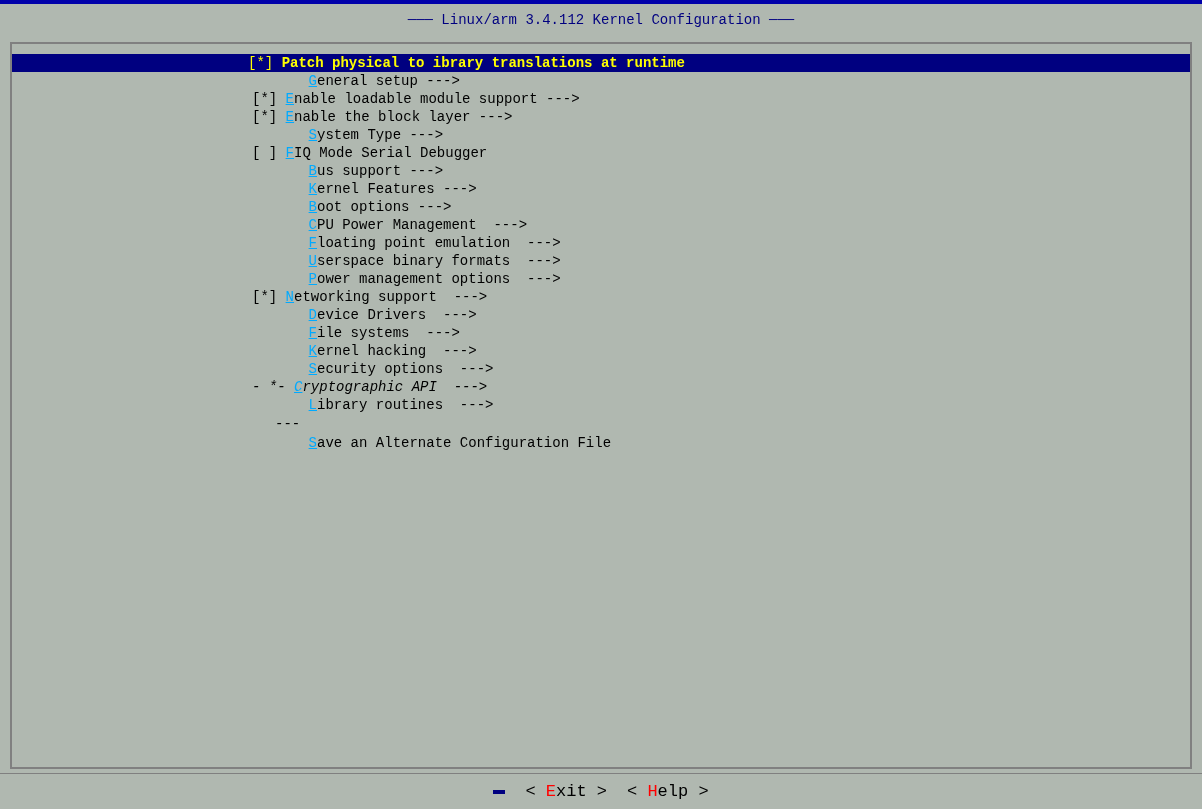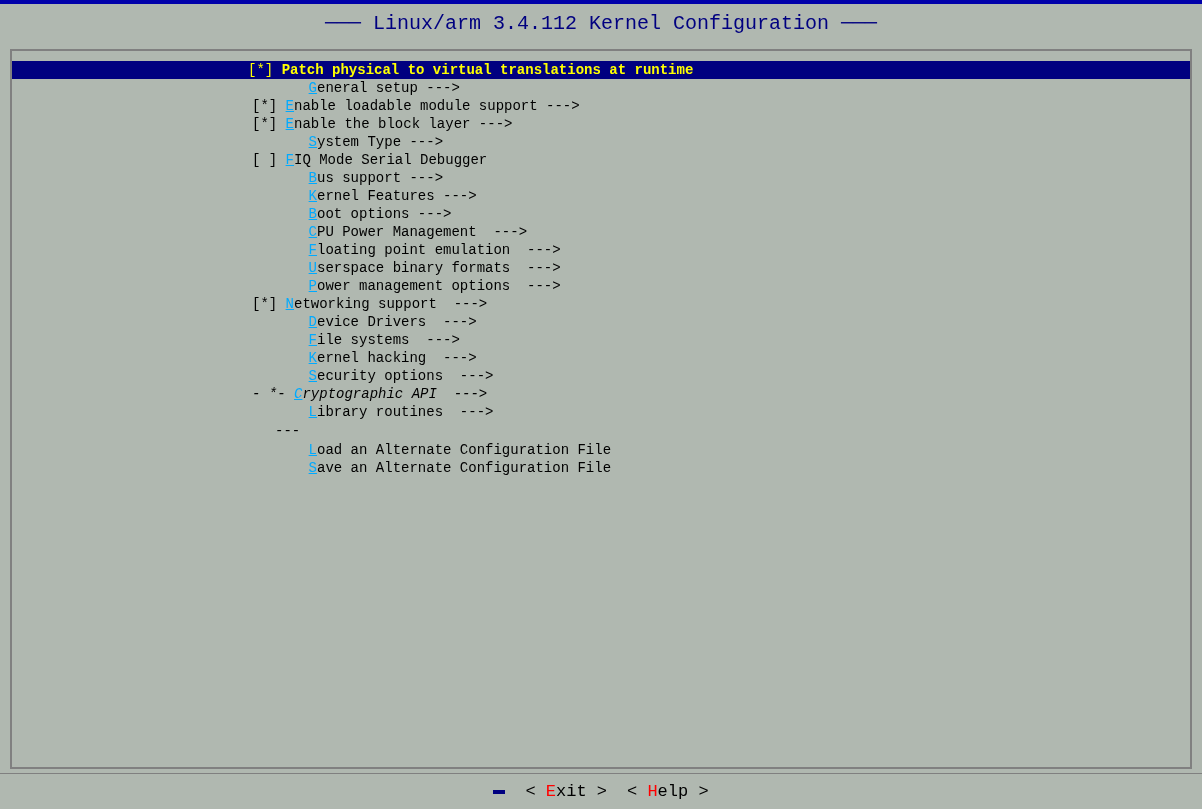--- a/index.html
+++ b/index.html
@@ -36,21 +36,21 @@
       background: #b0b8b0;
       padding: 8px 10px 6px 10px;
       color: #000080;
       font-size: 14px;
       flex-shrink: 0;
     }
 
     #header-title {
       text-align: center;
       color: #000080;
-      font-size: 20px;
+      font-size: 14px;
       font-weight: normal;
       margin-bottom: 4px;
     }
 
     #header-help-text {
       color: #000000;
       font-size: 13px;
       line-height: 1.5;
     }
 
@@ -122,42 +122,41 @@
     <div id="header-help-text">
       <div></div>
       <div></div>
       <div></div>
     </div>
   </div>
 
   <div id="menu-border">
     <div id="menu-content">
 
-    <div style="background: rgb(0, 0, 128); color: rgb(255, 255, 0); padding: 1px 0px 1px 236px; white-space: pre;"><span style="color:#ffff00">[*]</span> <span style="color:#ffff00; font-weight:bold">Patch physical to virtual translations at runtime</span></div>
+    <div style="background: rgb(0, 0, 128); color: rgb(255, 255, 0); padding: 1px 0px 1px 236px; white-space: pre;"><span style="color:#ffff00">[*]</span> <span style="color:#ffff00; font-weight:bold">Patch physical to ibrary translations at runtime</span></div>
         <div style="color: rgb(0, 0, 0); padding: 1px 0px 1px 263px; white-space: pre;">    <span class="hk">G</span>eneral setup ---&gt;</div>
         <div style="color: rgb(0, 0, 0); padding: 1px 0px 1px 240px; white-space: pre;">[*] <span class="hk">E</span>nable loadable module support ---&gt;</div>
         <div style="color: rgb(0, 0, 0); padding: 1px 0px 1px 240px; white-space: pre;">[*] <span class="hk">E</span>nable the block layer ---&gt;</div>
         <div style="color: rgb(0, 0, 0); padding: 1px 0px 1px 263px; white-space: pre;">    <span class="hk">S</span>ystem Type ---&gt;</div>
         <div style="color: rgb(0, 0, 0); padding: 1px 0px 1px 240px; white-space: pre;">[ ] <span class="hk">F</span>IQ Mode Serial Debugger</div>
         <div style="color: rgb(0, 0, 0); padding: 1px 0px 1px 263px; white-space: pre;">    <span class="hk">B</span>us support ---&gt;</div>
         <div style="color: rgb(0, 0, 0); padding: 1px 0px 1px 263px; white-space: pre;">    <span class="hk">K</span>ernel Features ---&gt;</div>
         <div style="color: rgb(0, 0, 0); padding: 1px 0px 1px 263px; white-space: pre;">    <span class="hk">B</span>oot options ---&gt;</div>
         <div style="color: rgb(0, 0, 0); padding: 1px 0px 1px 263px; white-space: pre;">    <span class="hk">C</span>PU Power Management  ---&gt;</div>
         <div style="color: rgb(0, 0, 0); padding: 1px 0px 1px 263px; white-space: pre;">    <span class="hk">F</span>loating point emulation  ---&gt;</div>
         <div style="color: rgb(0, 0, 0); padding: 1px 0px 1px 263px; white-space: pre;">    <span class="hk">U</span>serspace binary formats  ---&gt;</div>
         <div style="color: rgb(0, 0, 0); padding: 1px 0px 1px 263px; white-space: pre;">    <span class="hk">P</span>ower management options  ---&gt;</div>
         <div style="color: rgb(0, 0, 0); padding: 1px 0px 1px 240px; white-space: pre;">[*] <span class="hk">N</span>etworking support  ---&gt;</div>
         <div style="color: rgb(0, 0, 0); padding: 1px 0px 1px 263px; white-space: pre;">    <span class="hk">D</span>evice Drivers  ---&gt;</div>
         <div style="color: rgb(0, 0, 0); padding: 1px 0px 1px 263px; white-space: pre;">    <span class="hk">F</span>ile systems  ---&gt;</div>
         <div style="color: rgb(0, 0, 0); padding: 1px 8px 1px 263px; white-space: pre;">    <span class="hk">K</span>ernel hacking  ---&gt;</div>
         <div style="color: rgb(0, 0, 0); padding: 1px 0px 1px 263px; white-space: pre;">    <span class="hk">S</span>ecurity options  ---&gt;</div>
         <div style="color: rgb(0, 0, 0); padding: 1px 0px 1px 240px; white-space: pre; font-style: italic;">- *- <span class="hk">C</span>ryptographic API  ---&gt;</div>
         <div style="color: rgb(0, 0, 0); padding: 1px 0px 1px 263px; white-space: pre;">    <span class="hk">L</span>ibrary routines  ---&gt;</div>
         <div style="color: rgb(0, 0, 0); padding: 2px 0px 2px 263px; white-space: pre;">---</div>
-        <div style="color: rgb(0, 0, 0); padding: 1px 0px 1px 263px; white-space: pre;">    <span class="hk">L</span>oad an Alternate Configuration File</div>
         <div style="color: rgb(0, 0, 0); padding: 1px 0px 1px 263px; white-space: pre;">    <span class="hk">S</span>ave an Alternate Configuration File</div>
       </div>
   </div>
 
   <div id="bottom-bar">
     <div class="bottom-btn active"></div>
     <div class="bottom-btn">
       <span>&lt; </span><span class="hotkey">E</span><span>xit &gt;</span>
     </div>
     <div class="bottom-btn">

